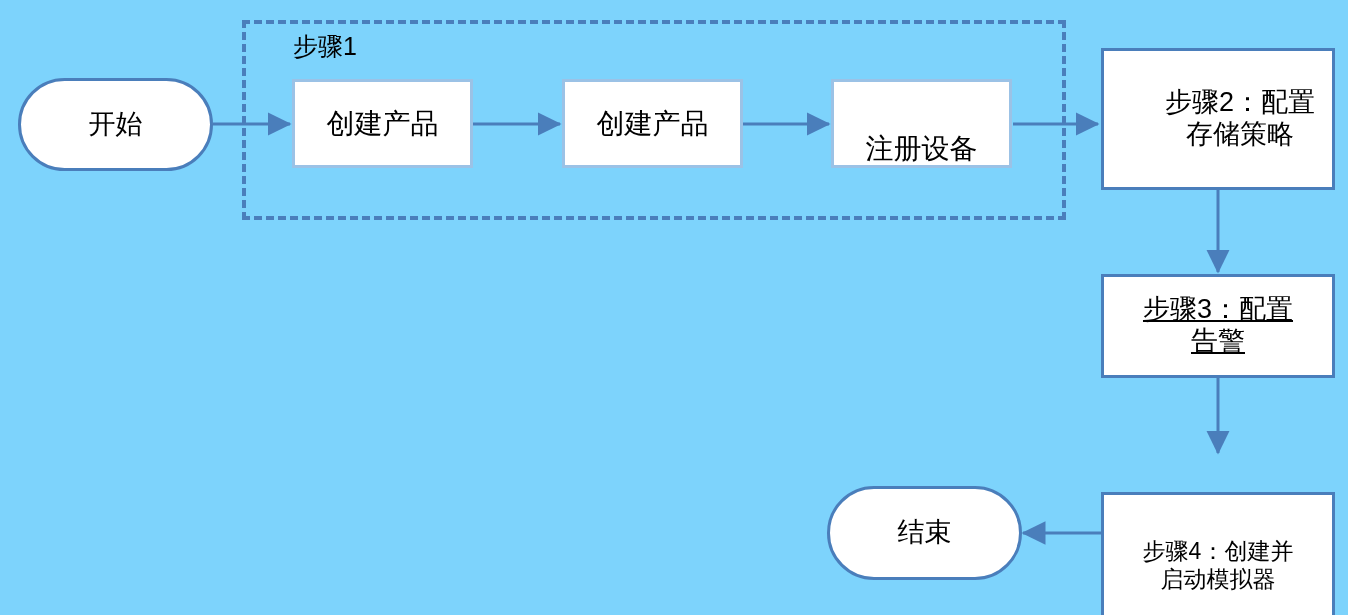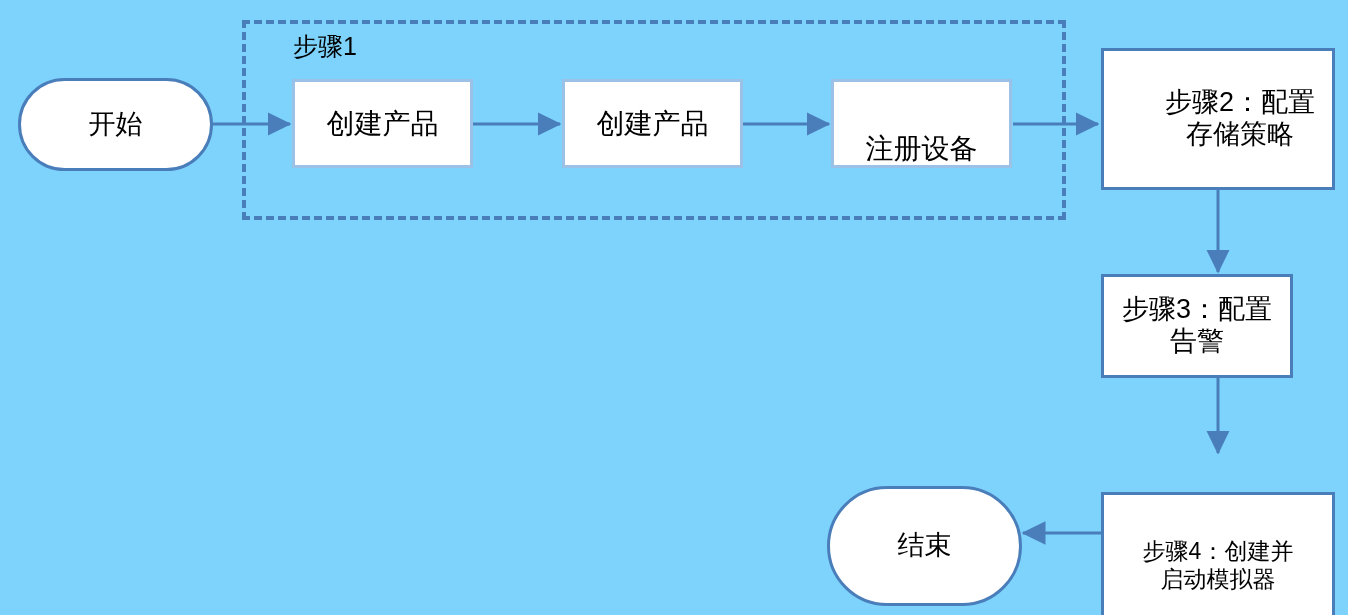--- a/index.html
+++ b/index.html
@@ -118,27 +118,27 @@
 
   <div class="node sub-box" style="left:831px; top:79px; width:181px; height:89px;align-items:flex-end;">
     <span>注册设备</span>
   </div>
 
   <div class="node step-box" style="left:1101px; top:48px; width:234px; height:142px;padding-left:44px;">
     <span>步骤2：配置
 存储策略</span>
   </div>
 
-  <div class="node step-box" style="left:1101px; top:274px; width:192px; height:104px;">
+  <div class="node step-box" style="left:1101px; top:274px; width:234px; height:104px;text-decoration:underline;">
     <span>步骤3：配置
 告警</span>
   </div>
 
   <div class="node step-box small" style="left:1101px; top:456px; width:234px; height:147px;">
     <span>步骤4：创建并
 启动模拟器</span>
   </div>
 
-  <div class="node terminator" style="left:827px; top:486px; width:195px; height:120px;text-align:center;">
+  <div class="node terminator" style="left:827px; top:486px; width:195px; height:94px;text-align:center;">
     <span>结束</span>
   </div>
 
 </div>
 
 </body></html>

